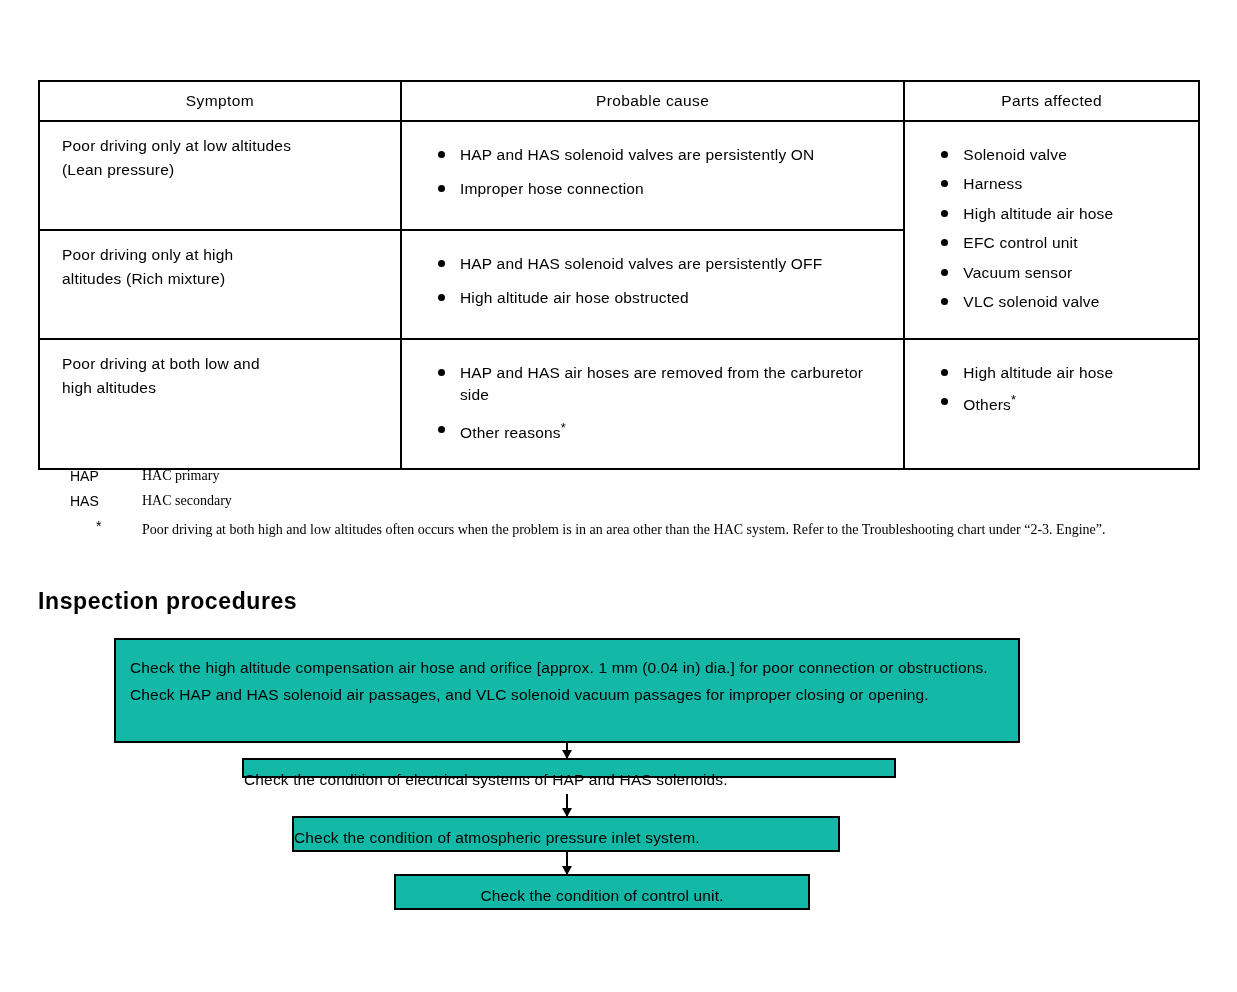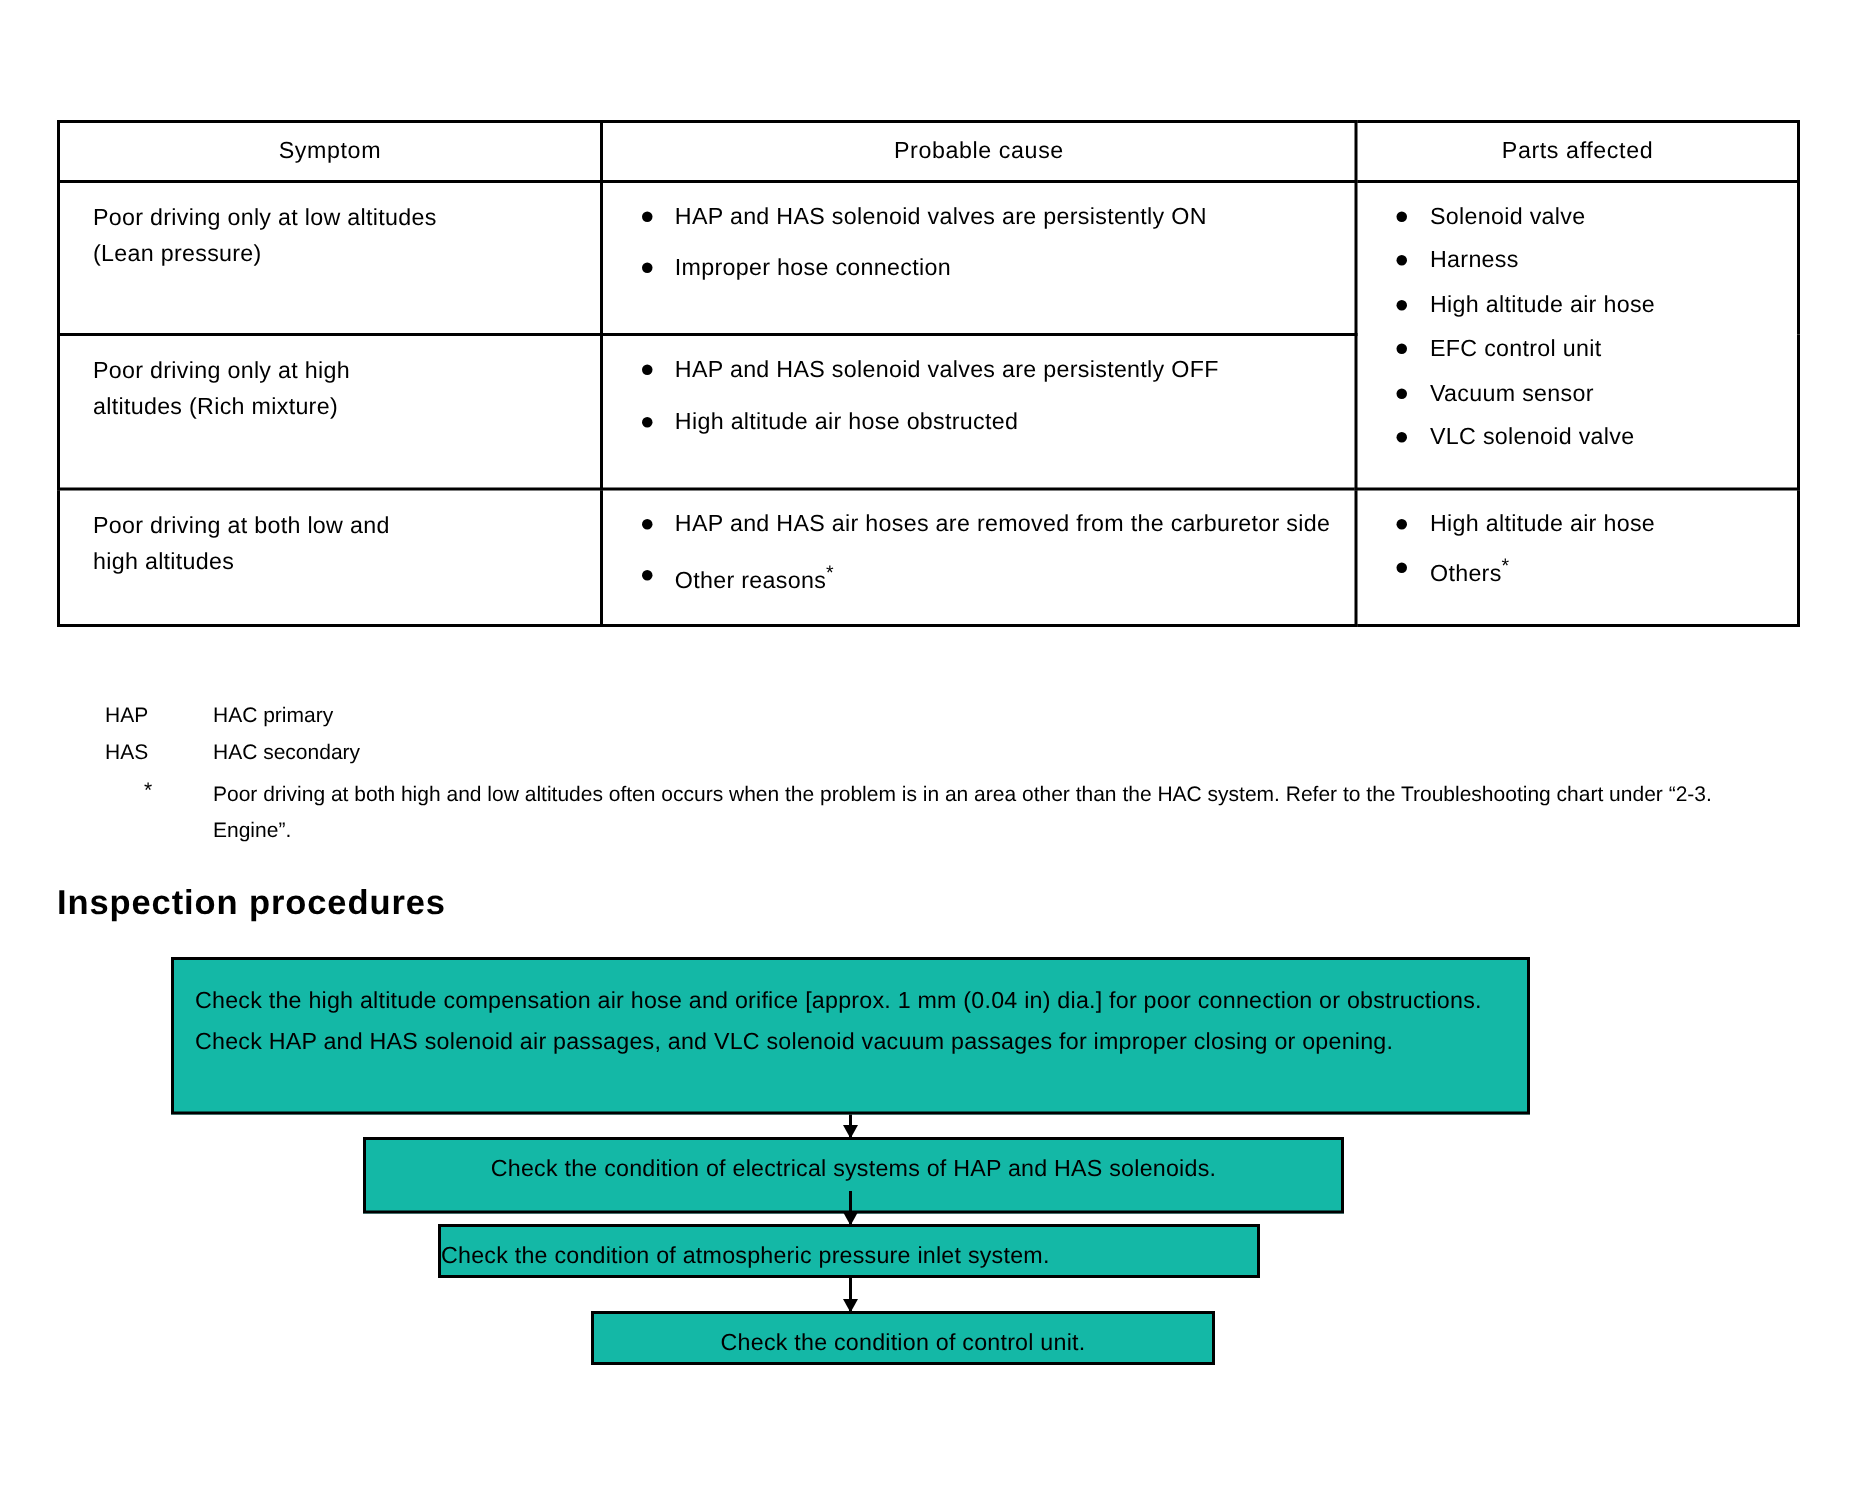--- a/index.html
+++ b/index.html
@@ -45,21 +45,21 @@
     letter-spacing: 0.2px;
   }
   col.c1 { width: 31.2%; }
   col.c2 { width: 43.4%; }
   col.c3 { width: 25.4%; }
 
   .sym-line { line-height: 1.55; }
 
   ul.blist {
     list-style: none;
-    margin: 0;
+    margin: 10px;
     padding: 0;
   }
   ul.blist li {
     position: relative;
     padding-left: 26px;
     margin-bottom: 12px;
     line-height: 1.45;
   }
   ul.blist li:last-child { margin-bottom: 0; }
   ul.blist li::before {
@@ -85,21 +85,21 @@
     font-size: 14px;
   }
   .legend-row {
     display: flex;
     margin-bottom: 9px;
   }
   .legend-key {
     width: 72px;
     flex: 0 0 72px;
   }
-  .legend-val { flex: 1; }
+  .legend-val { flex: 1; font-family: Liberation Serif, serif; }
   .legend-row.note .legend-key {
     padding-left: 26px;
     box-sizing: border-box;
   }
   .legend-row.note .legend-val { line-height: 1.7; }
   .star {
     font-size: 13px;
     vertical-align: super;
   }
 
@@ -128,22 +128,22 @@
     font-size: 15.5px;
     line-height: 1.75;
     background: #14b8a6;
     letter-spacing: 0.15px;
   }
   #fbox0 {
     left: 114px; top: 8px; width: 906px; height: 105px;
     padding: 14px 18px 0 14px;
   }
   #fbox1 {
-    left: 242px; top: 128px; width: 654px; height: 51px;
-    padding: 6px 0 0 0; text-align: center;
+    left: 242px; top: 128px; width: 654px; height: 20px;
+    padding: 6px 0 0 0; 
   }
   #fbox2 {
     left: 292px; top: 186px; width: 548px; height: 36px;
     padding: 6px 0 0 0; text-align: left;
   }
   #fbox3 {
     left: 394px; top: 244px; width: 416px; height: 36px;
     padding: 6px 0 0 0; text-align: center;
   }
   .arrow {

